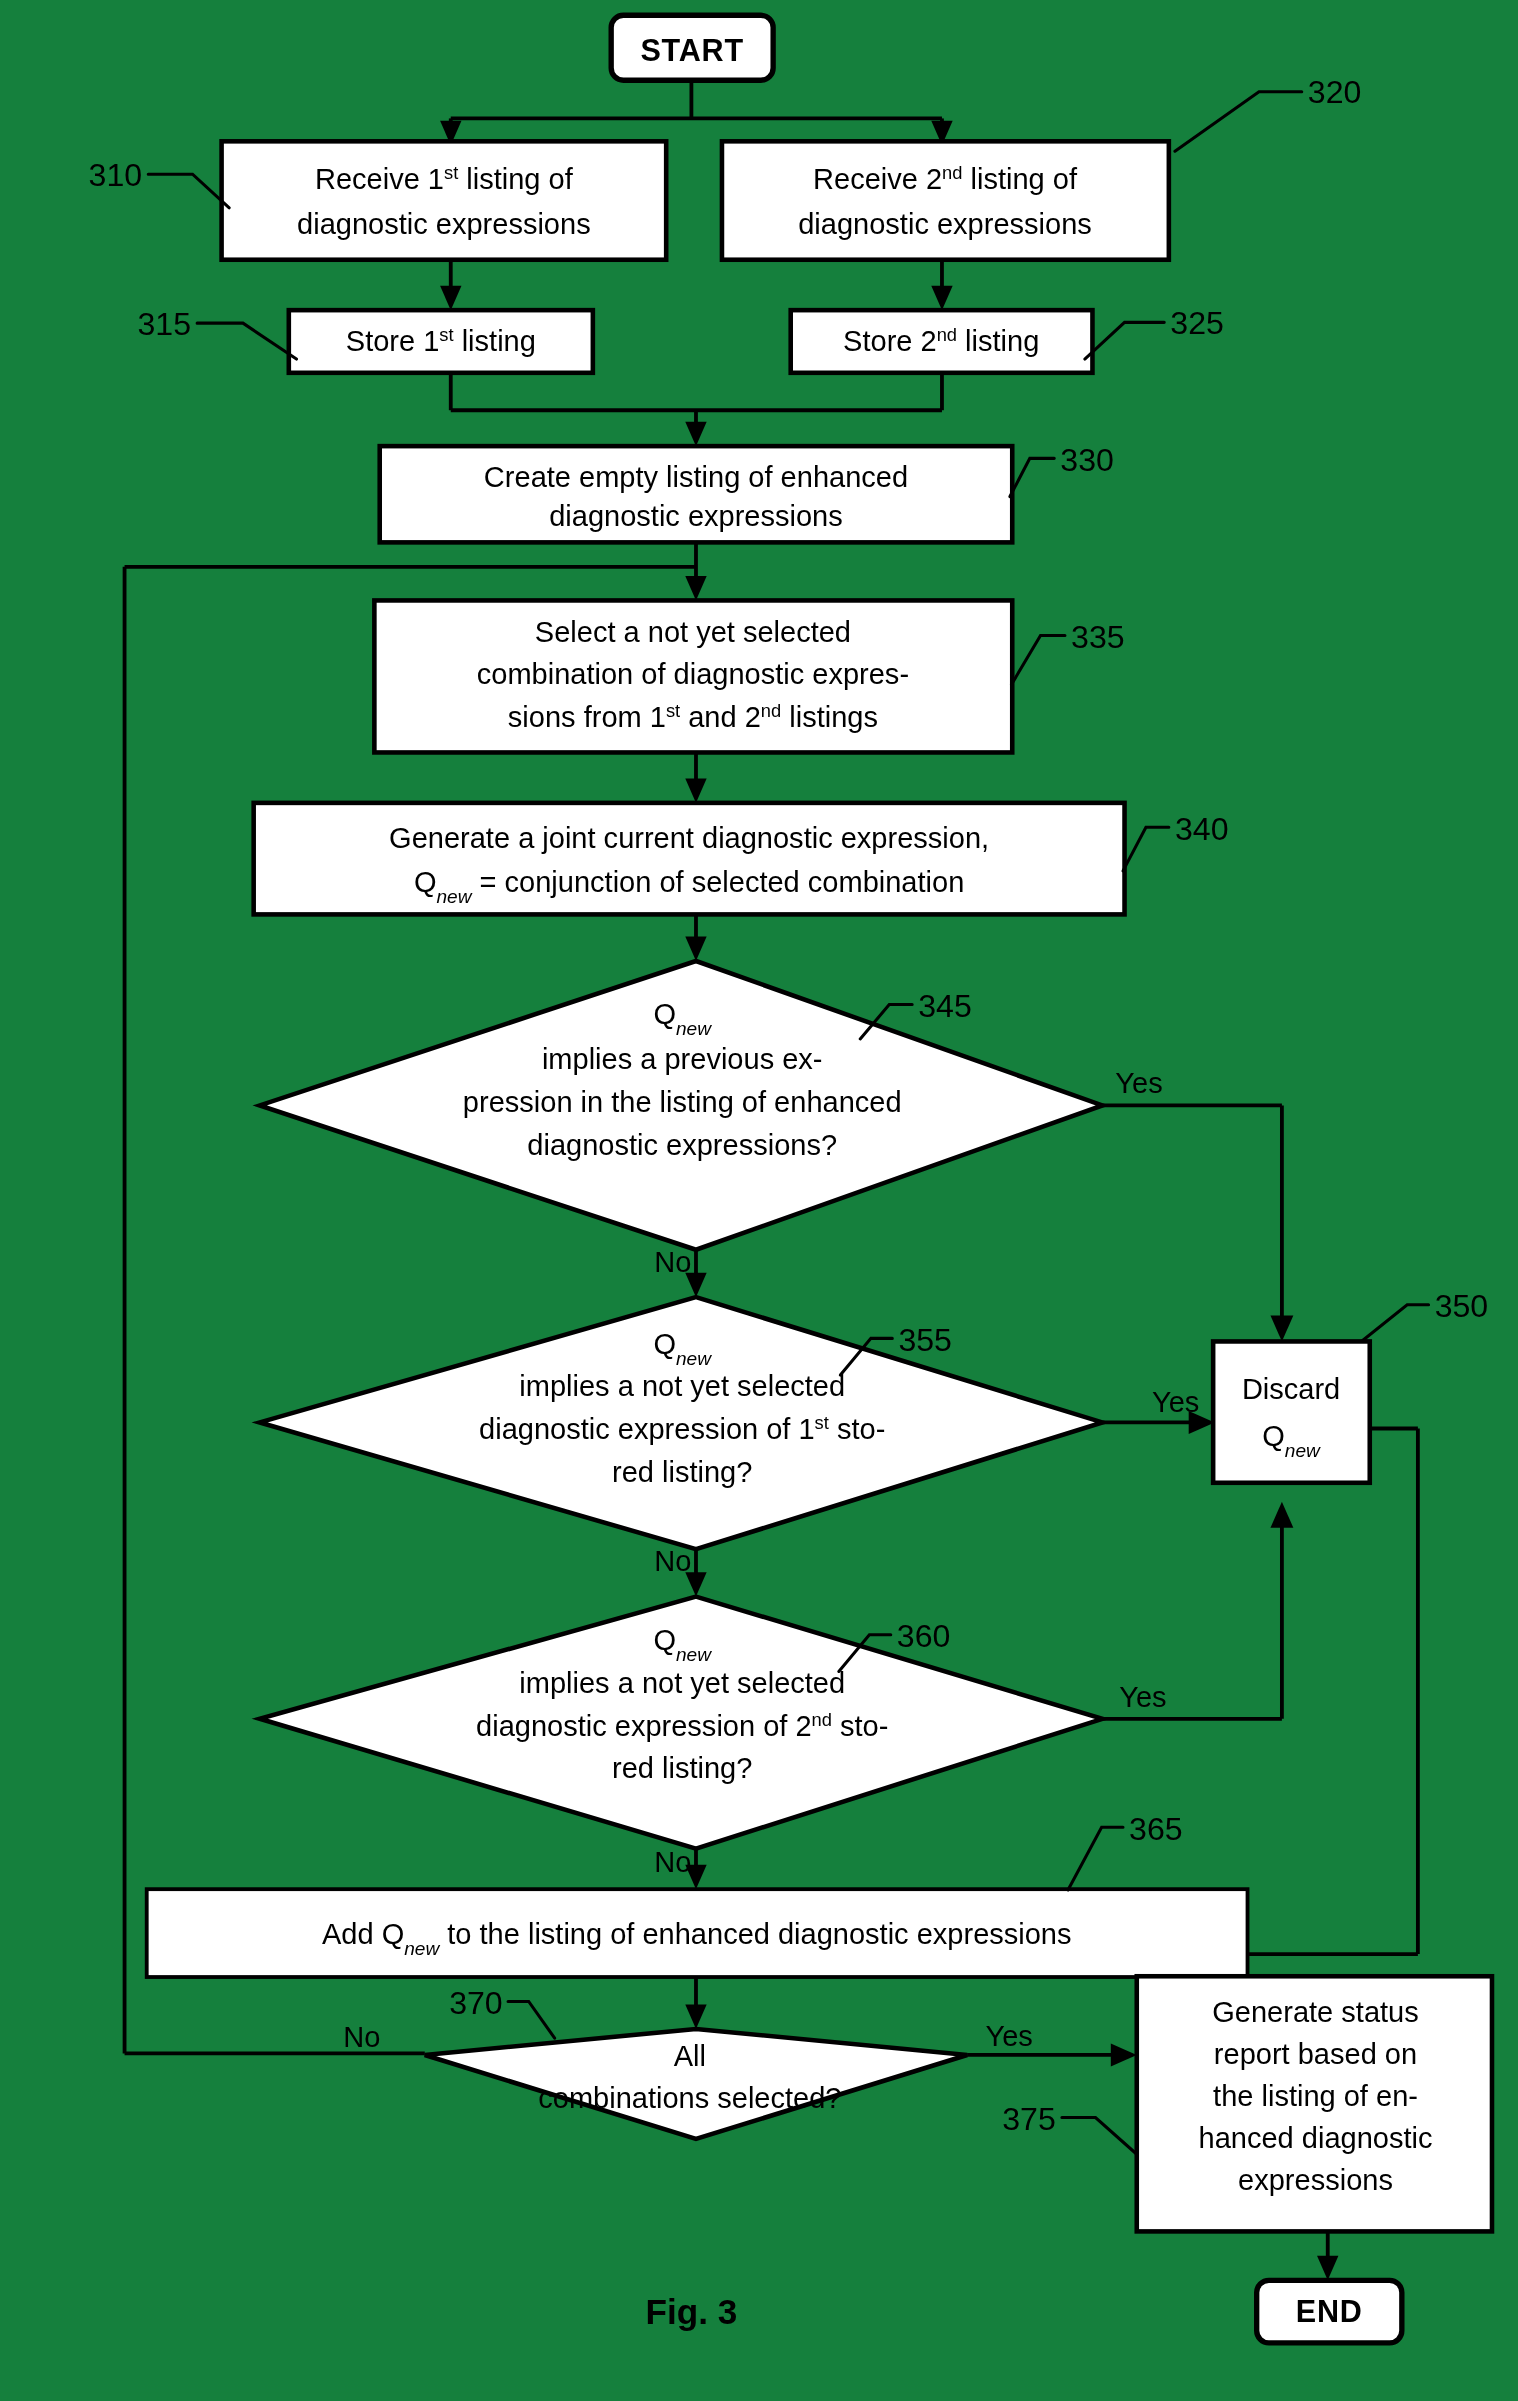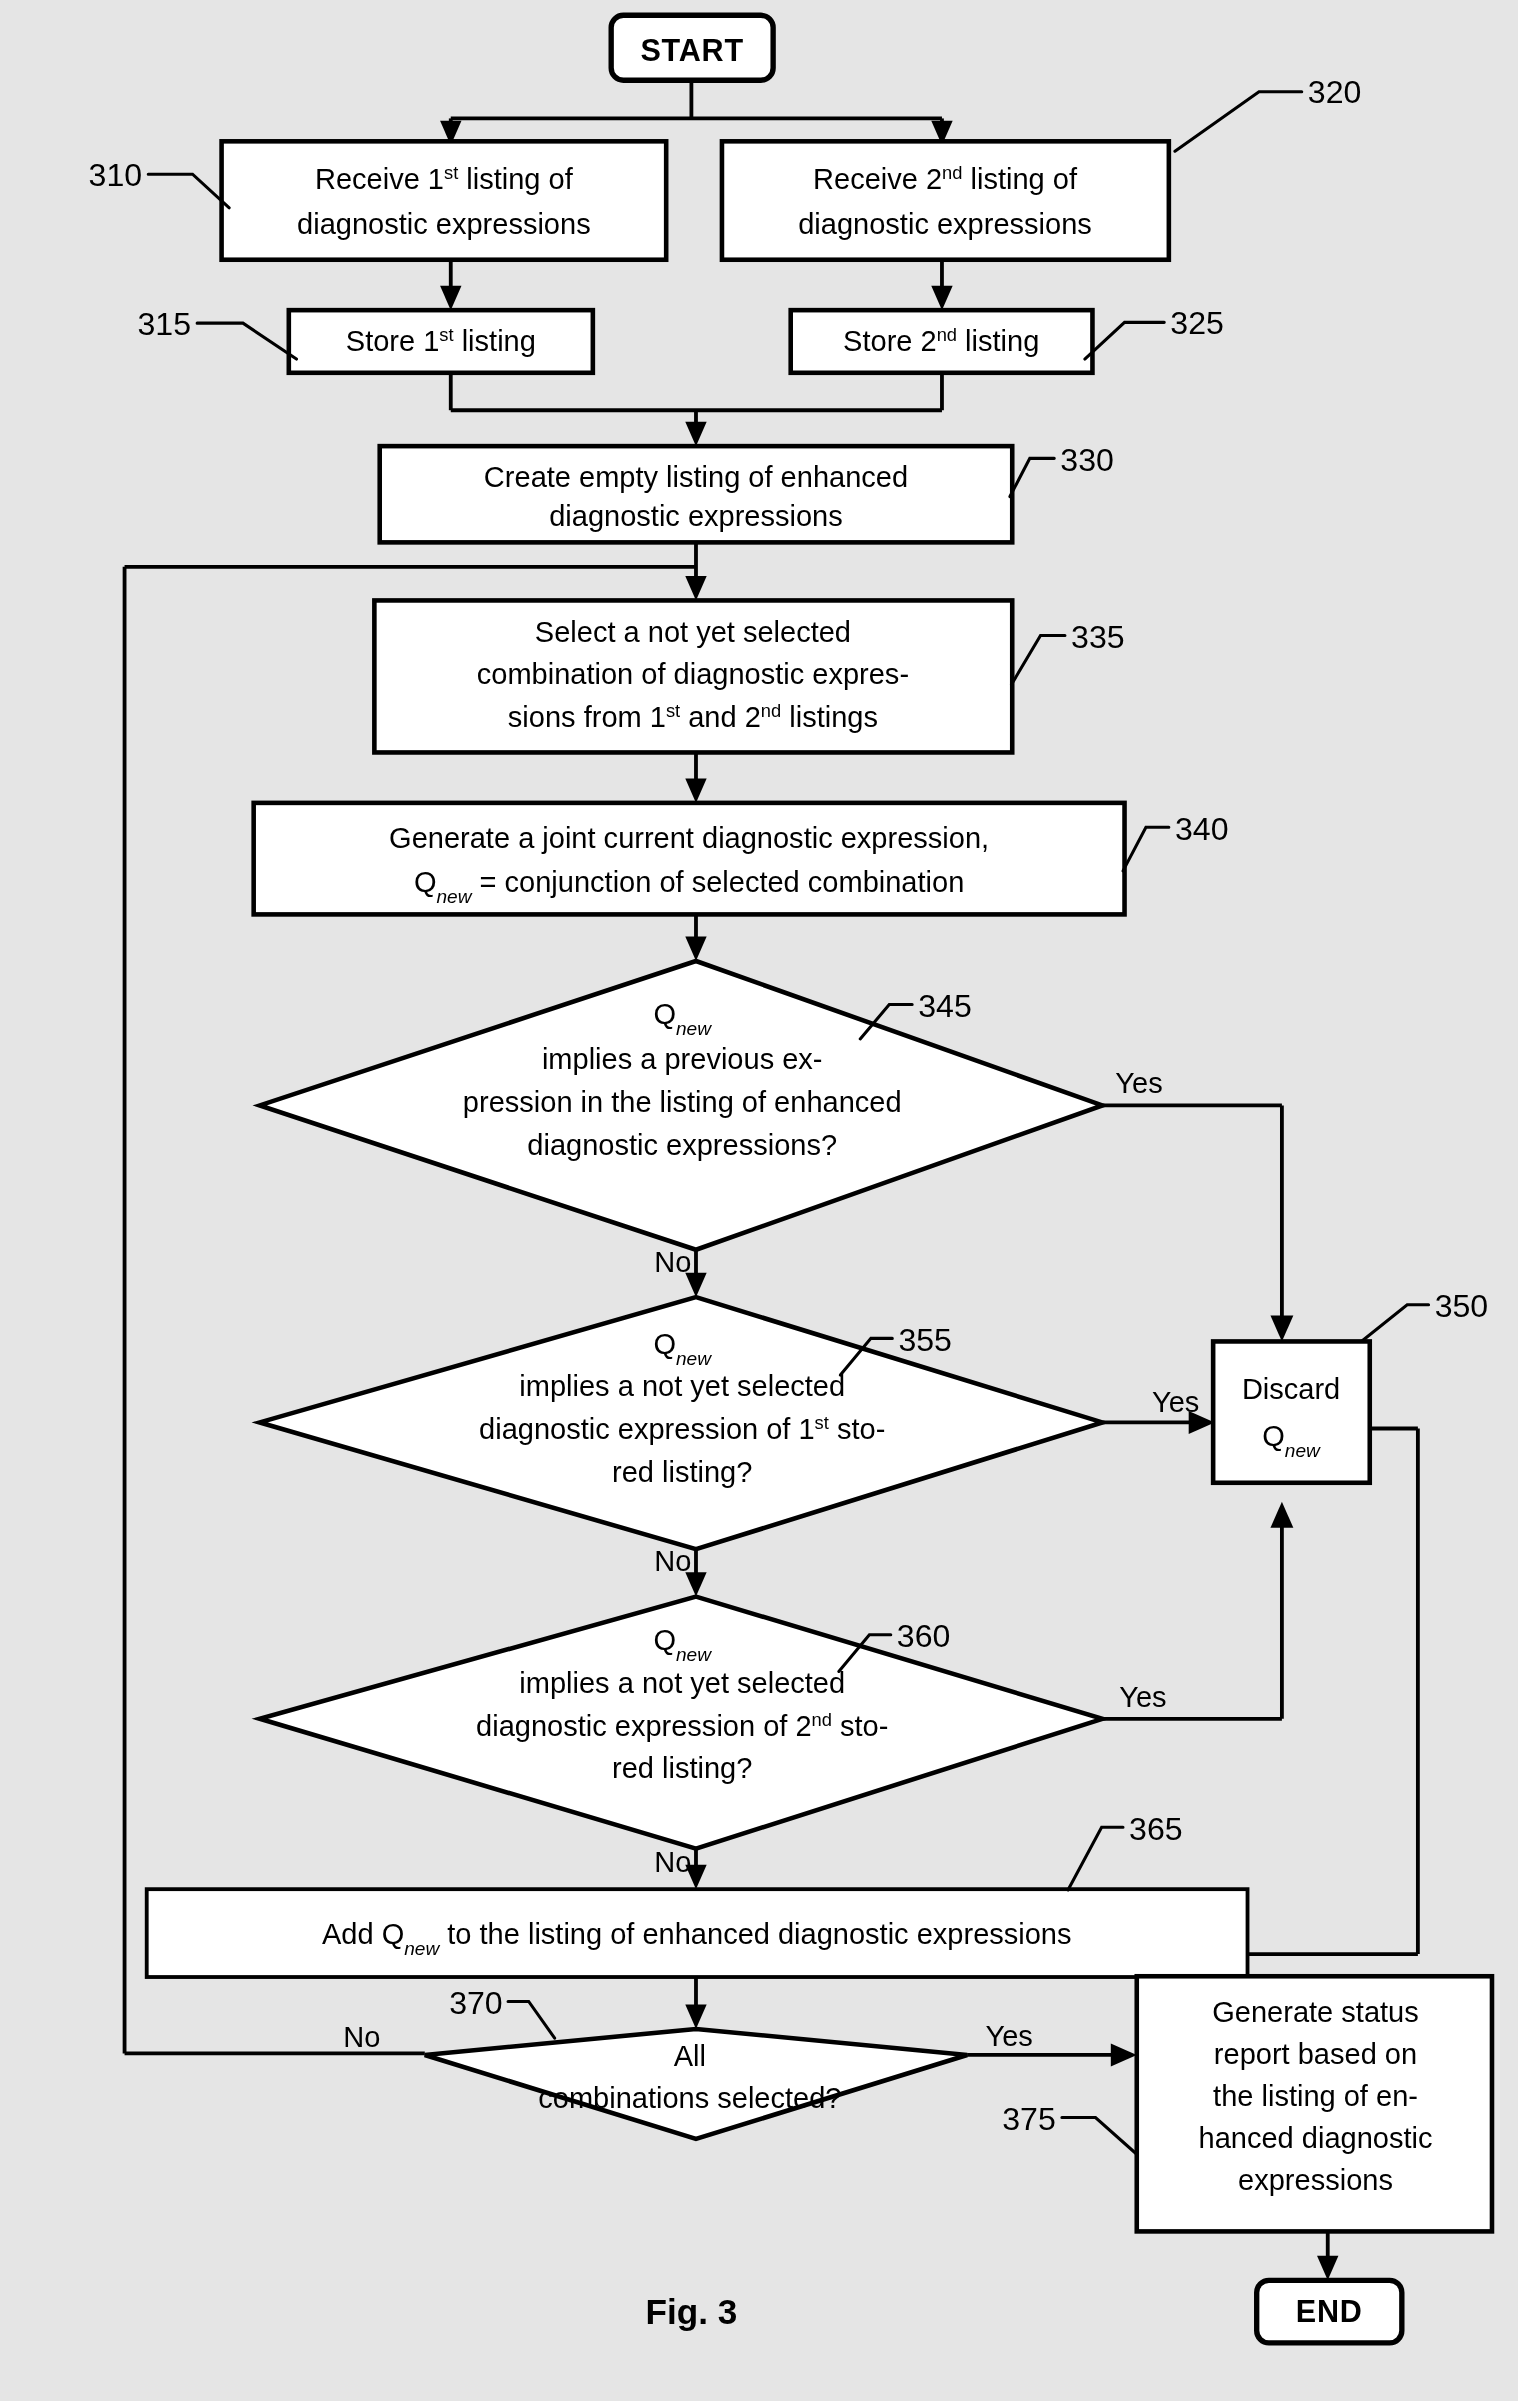--- a/index.html
+++ b/index.html
@@ -9,21 +9,21 @@
     background: #ffffff;
   }
   body {
     font-family: "Liberation Sans", sans-serif;
     color: #000000;
   }
   #figure-root {
     position: relative;
     width: 1518px;
     height: 2401px;
-    background: #e5e5e5;
+    background: #15803d;
     overflow: hidden;
   }
   svg.flow {
     position: absolute;
     top: 0;
     left: 0;
     width: 1518px;
     height: 2401px;
     display: block;
   }

